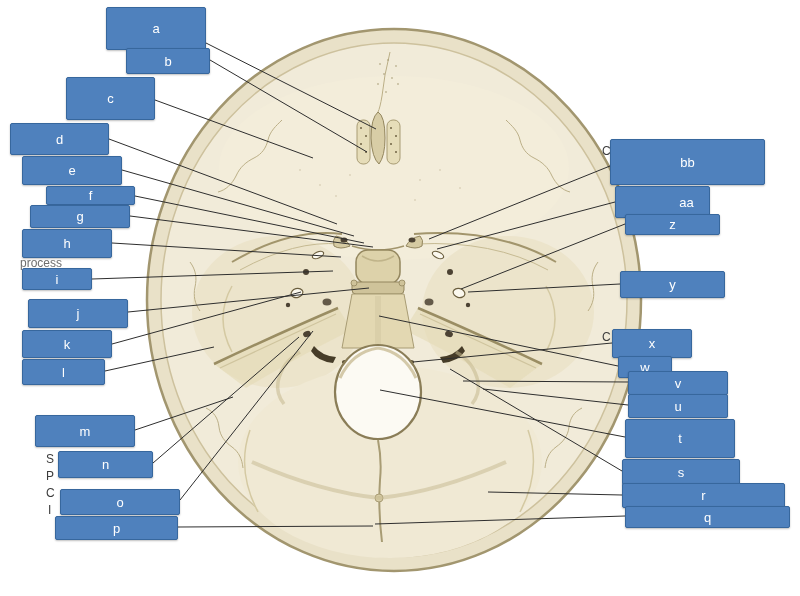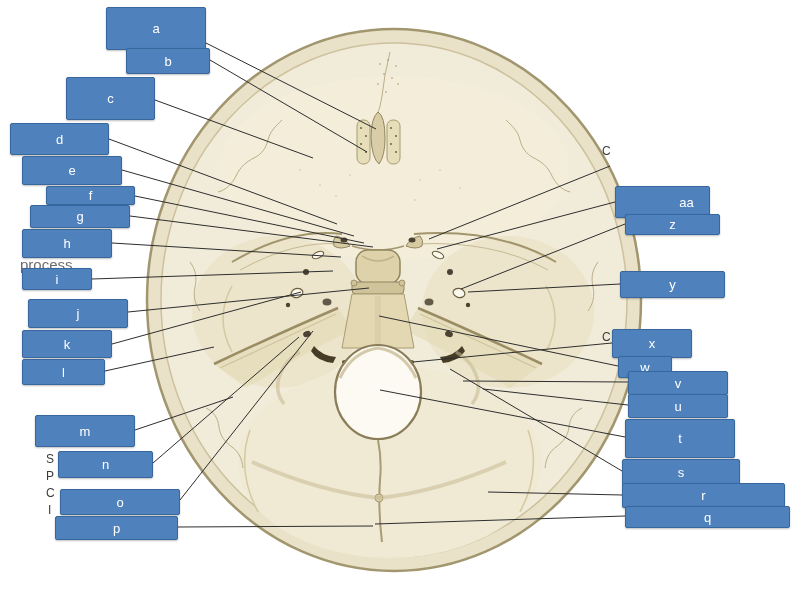--- a/index.html
+++ b/index.html
@@ -21,21 +21,21 @@
     cursor:pointer;
     user-select:none;
   }
   .fragment{
     position:absolute;
     color:#3c3c3c;
     font-size:12px;
     line-height:1;
     white-space:nowrap;
   }
-  .fragment.tiny{font-size:15px;color:#6e6e6e;}
+  .fragment.tiny{font-size:12px;color:#6e6e6e;}
 </style>
 </head>
 <body>
 
 <div class="stage">
 
   <svg width="800" height="596" viewBox="0 0 800 596">
 
     <g>
 
@@ -209,20 +209,21 @@
   <div class="label-box" style="left:22px;top:229px;width:90px;height:29px;">h</div>
   <div class="label-box" style="left:22px;top:268px;width:70px;height:22px;">i</div>
   <div class="label-box" style="left:28px;top:299px;width:100px;height:29px;">j</div>
   <div class="label-box" style="left:22px;top:330px;width:90px;height:28px;">k</div>
   <div class="label-box" style="left:22px;top:359px;width:83px;height:26px;">l</div>
   <div class="label-box" style="left:35px;top:415px;width:100px;height:32px;">m</div>
   <div class="label-box" style="left:58px;top:451px;width:95px;height:27px;">n</div>
   <div class="label-box" style="left:60px;top:489px;width:120px;height:26px;">o</div>
   <div class="label-box" style="left:55px;top:516px;width:123px;height:24px;">p</div>
 
+  <div class="label-box" style="left:610px;top:139px;width:155px;height:46px;">bb</div>
   <div class="label-box" style="left:615px;top:186px;width:95px;height:32px;padding-left:48px;">aa</div>
   <div class="label-box" style="left:625px;top:214px;width:95px;height:21px;">z</div>
   <div class="label-box" style="left:620px;top:271px;width:105px;height:27px;">y</div>
   <div class="label-box" style="left:612px;top:329px;width:80px;height:29px;">x</div>
   <div class="label-box" style="left:618px;top:356px;width:54px;height:22px;">w</div>
   <div class="label-box" style="left:628px;top:371px;width:100px;height:24px;">v</div>
   <div class="label-box" style="left:628px;top:394px;width:100px;height:24px;">u</div>
   <div class="label-box" style="left:625px;top:419px;width:110px;height:39px;">t</div>
   <div class="label-box" style="left:622px;top:459px;width:118px;height:26px;">s</div>
   <div class="label-box" style="left:622px;top:483px;width:163px;height:25px;">r</div>

